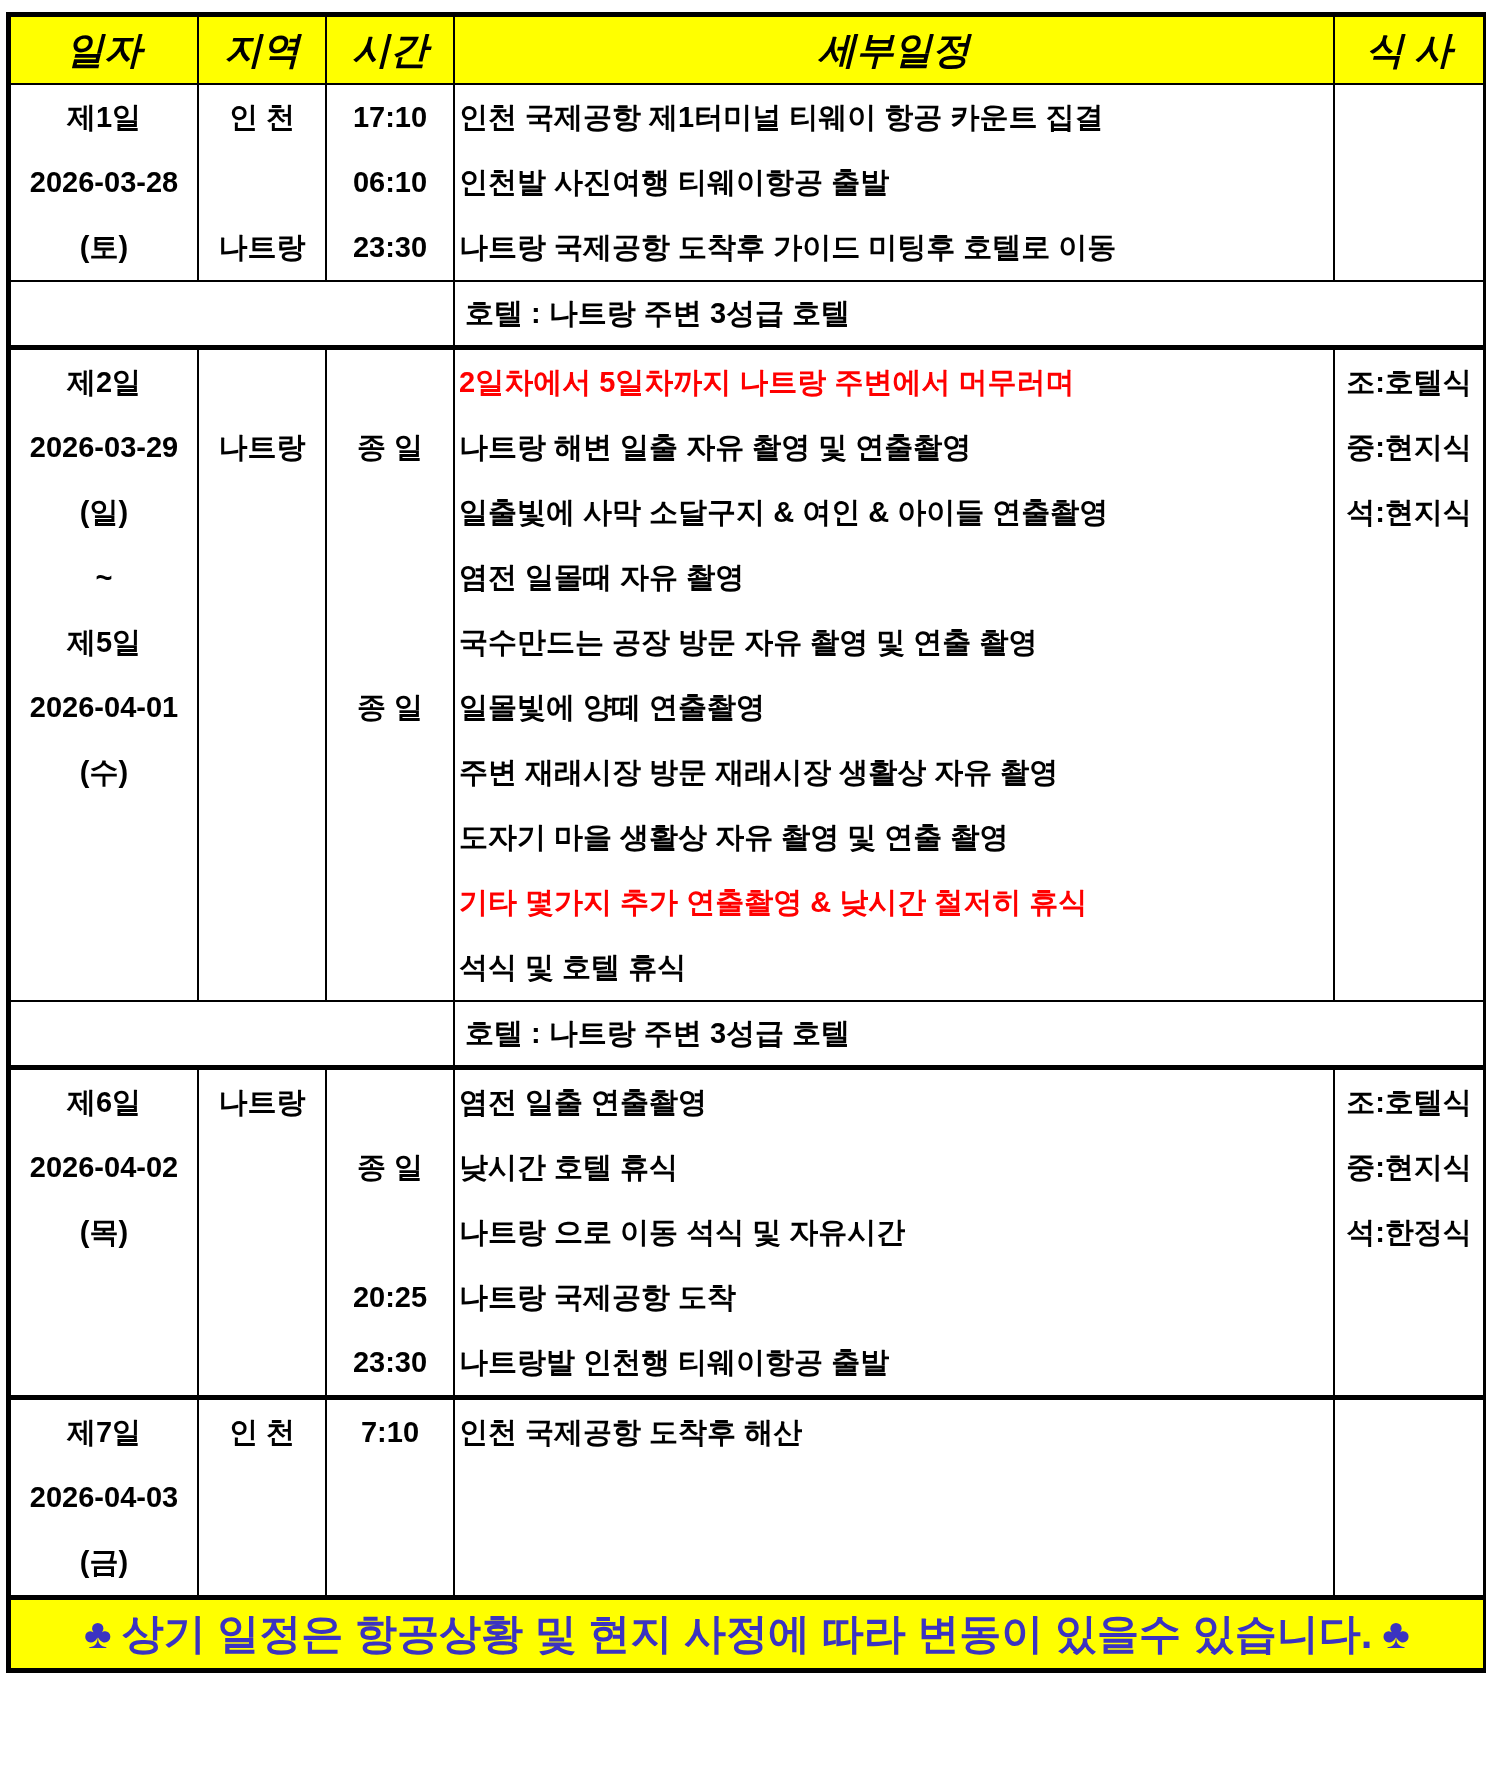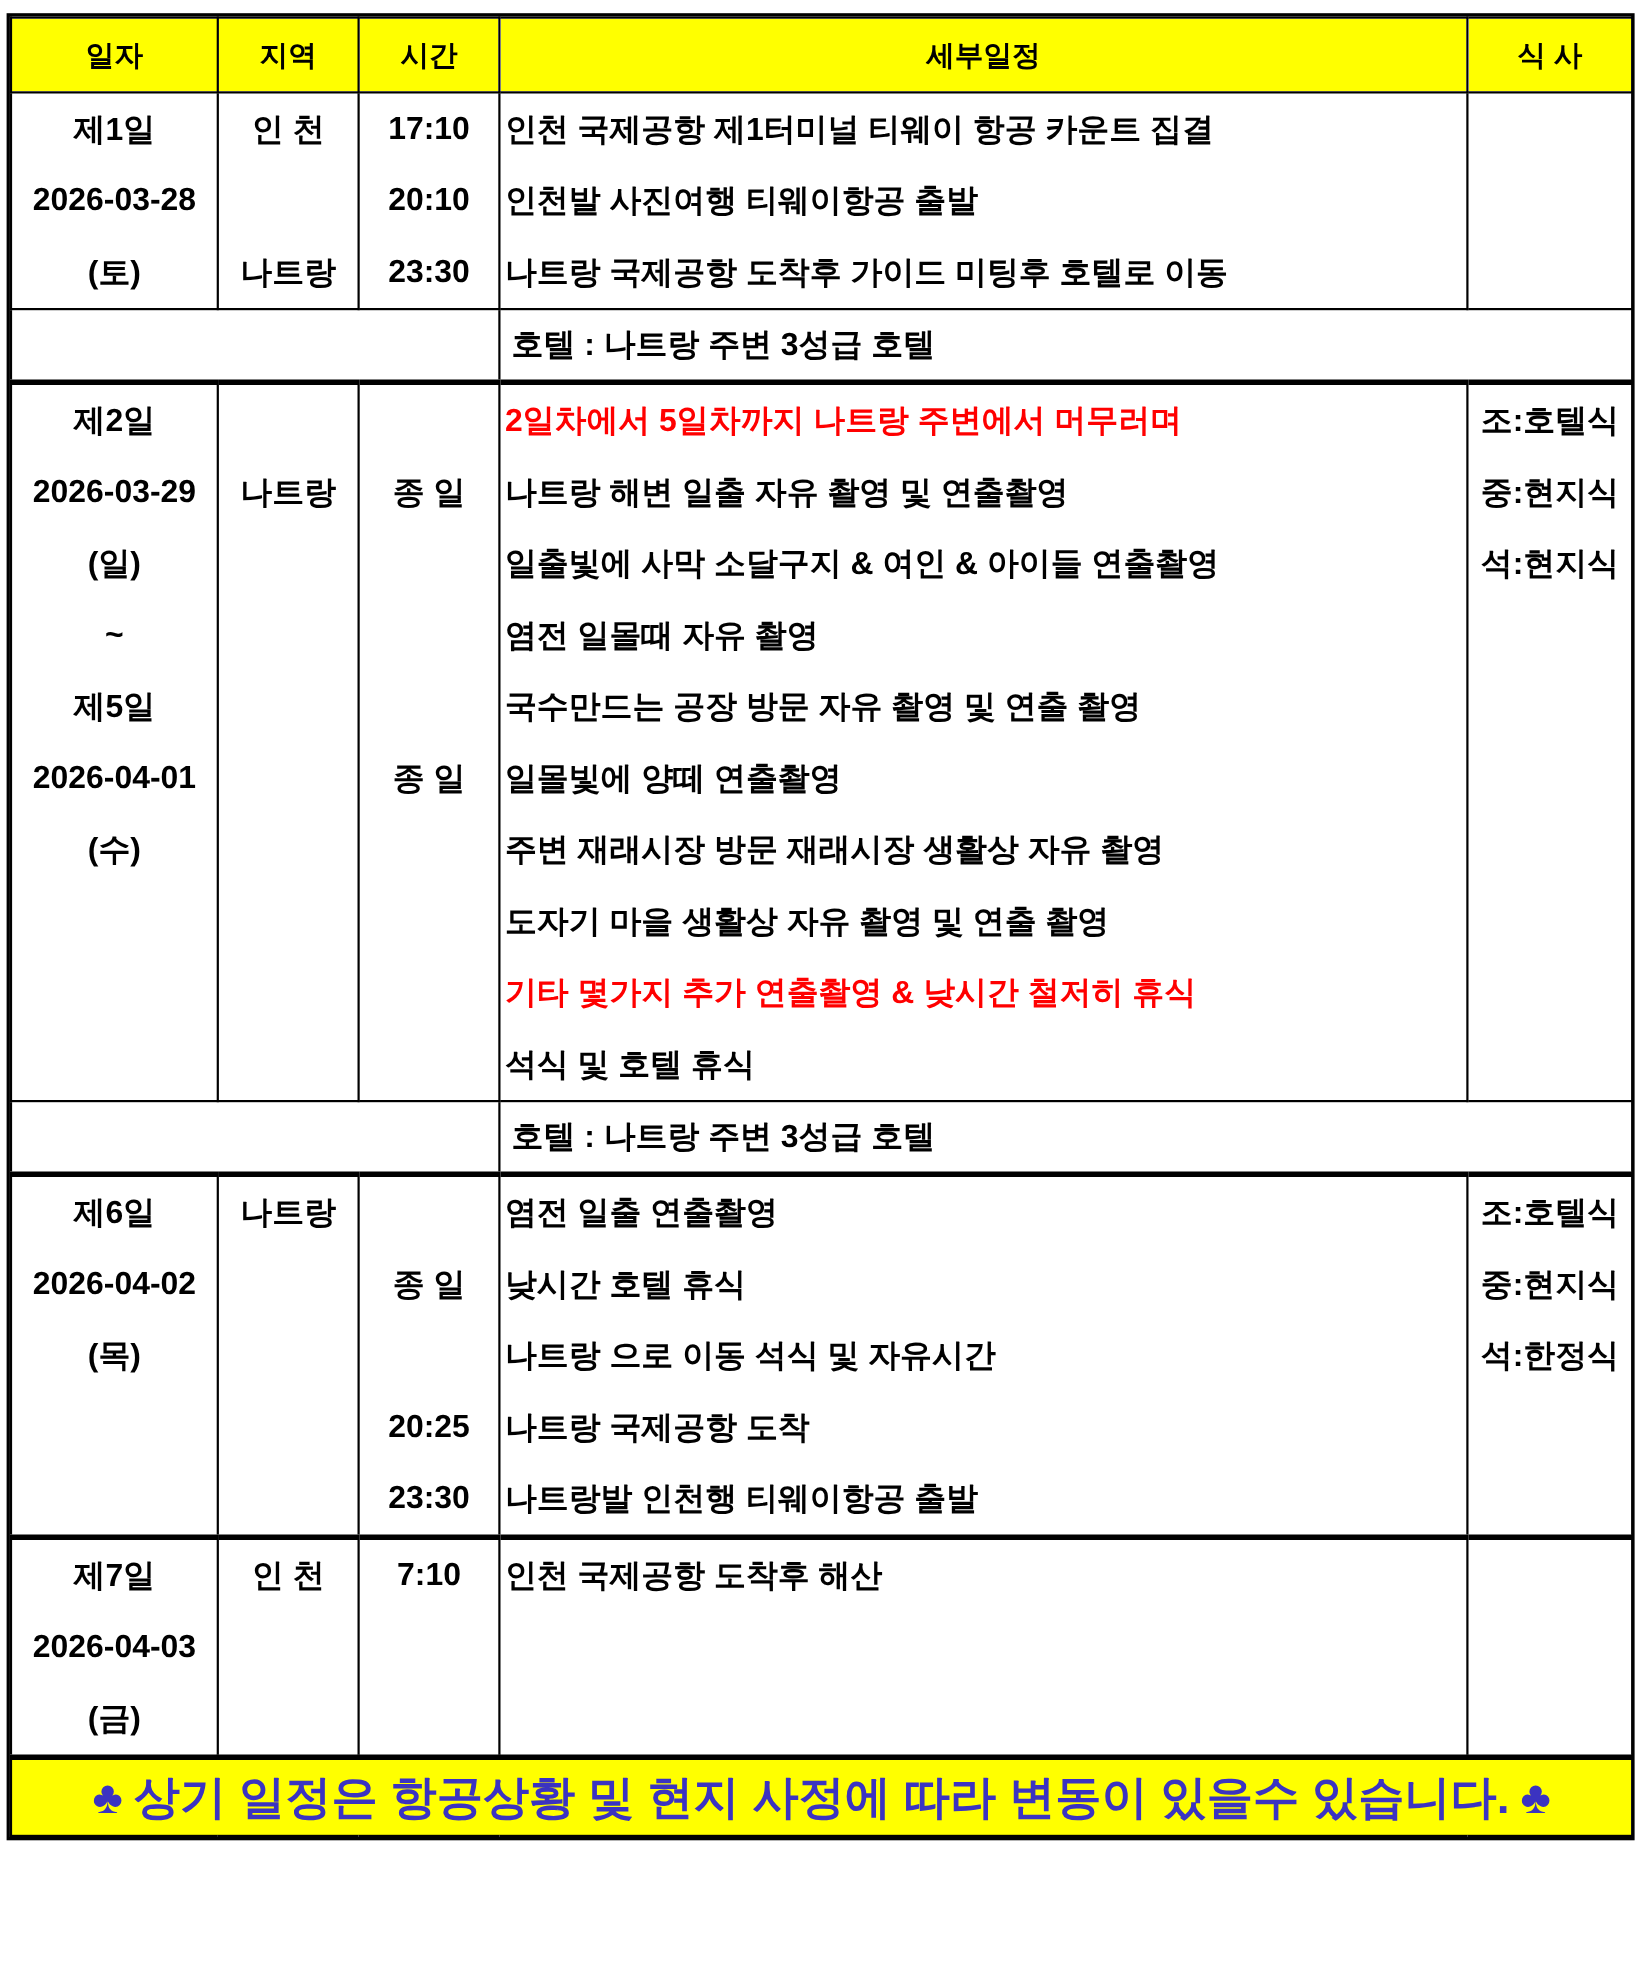--- a/index.html
+++ b/index.html
@@ -41,22 +41,22 @@
   td,th{
     border:2px solid var(--border);
     padding:0;
     vertical-align:top;
     overflow:hidden;
   }
   tr.sep-top td{border-top:5px solid var(--border);}
   th{
     background:var(--yellow);
     height:66px;
-    font-size:26px;font-weight:bold;
-    text-align:center;vertical-align:middle;
+    font-size:38px;font-weight:bold;
+    text-align:center;vertical-align:middle;font-style:italic;
   }
   .lines{display:grid;grid-auto-rows:65px;}
   .ln{
     display:flex;align-items:center;justify-content:center;
     font-size:29px;font-weight:bold;
     white-space:nowrap;
   }
   td.detail .ln{justify-content:flex-start;padding-left:4px;}
   .ln.red{color:var(--red);}
   tr.hotel-row td{height:63px;vertical-align:middle;}
@@ -108,21 +108,21 @@
       </td>
       <td>
         <div class="lines">
           <div class="ln" style="grid-row:1">인 천</div>
           <div class="ln" style="grid-row:3">나트랑</div>
         </div>
       </td>
       <td>
         <div class="lines">
           <div class="ln" style="grid-row:1">17:10</div>
-          <div class="ln" style="grid-row:2">20:10</div>
+          <div class="ln" style="grid-row:2">06:10</div>
           <div class="ln" style="grid-row:3">23:30</div>
         </div>
       </td>
       <td class="detail">
         <div class="lines">
           <div class="ln" style="grid-row:1">인천 국제공항 제1터미널 티웨이 항공 카운트 집결</div>
           <div class="ln" style="grid-row:2">인천발 사진여행 티웨이항공 출발</div>
           <div class="ln" style="grid-row:3">나트랑 국제공항 도착후 가이드 미팅후 호텔로 이동</div>
         </div>
       </td>

